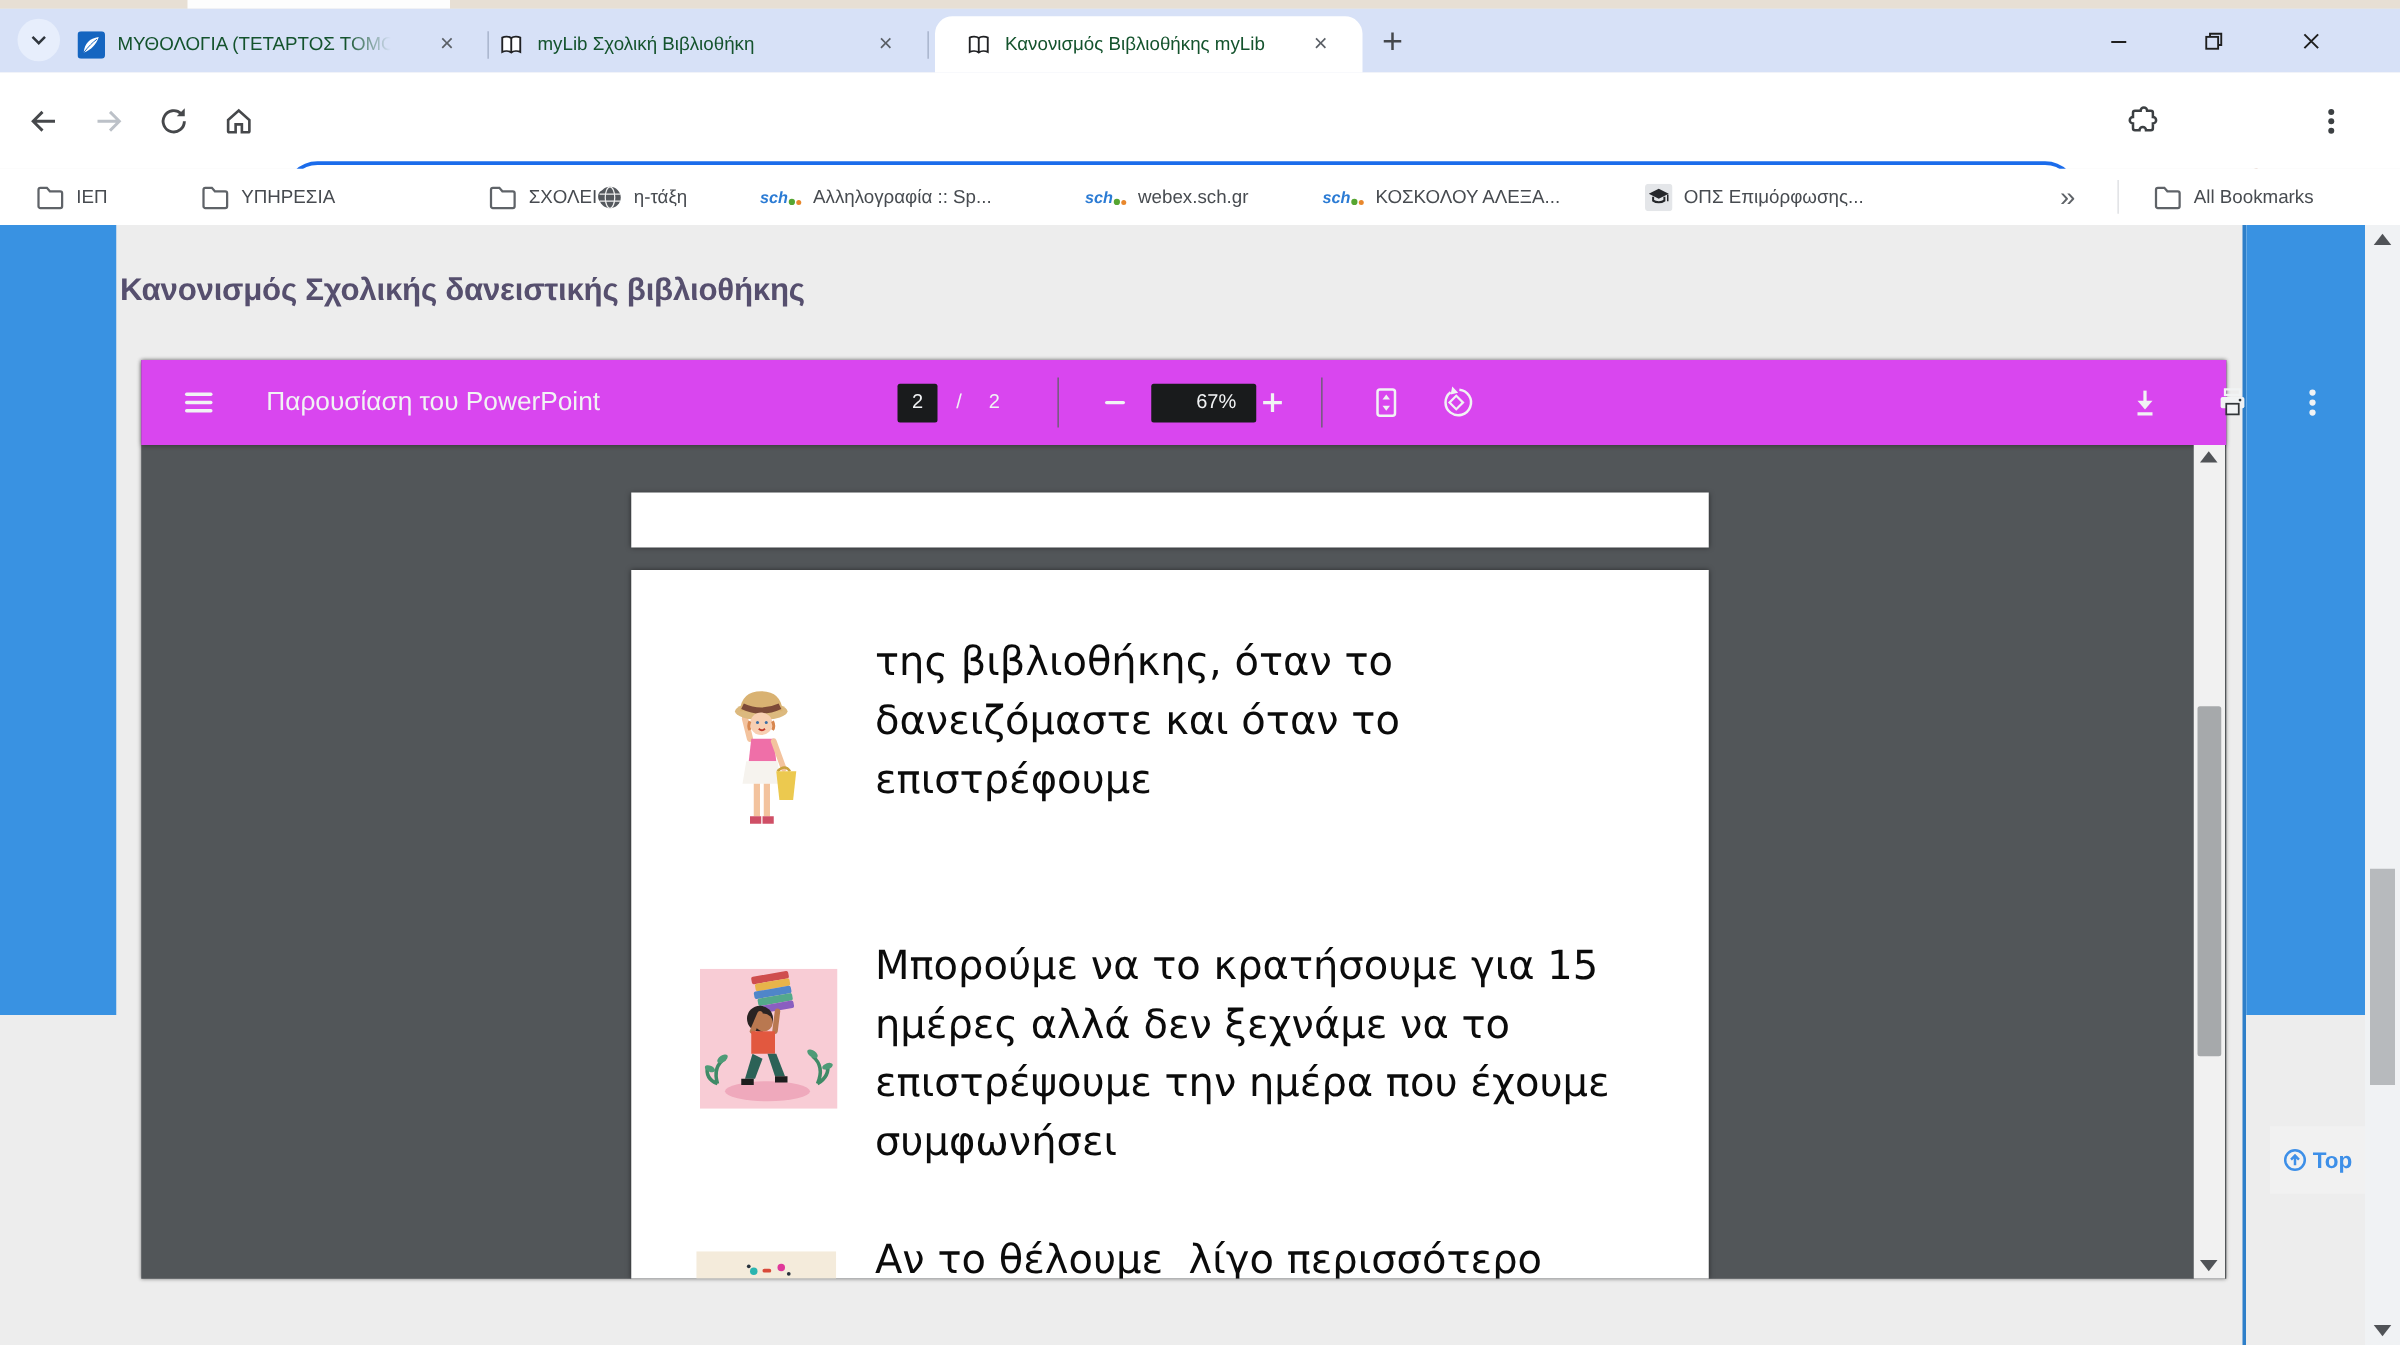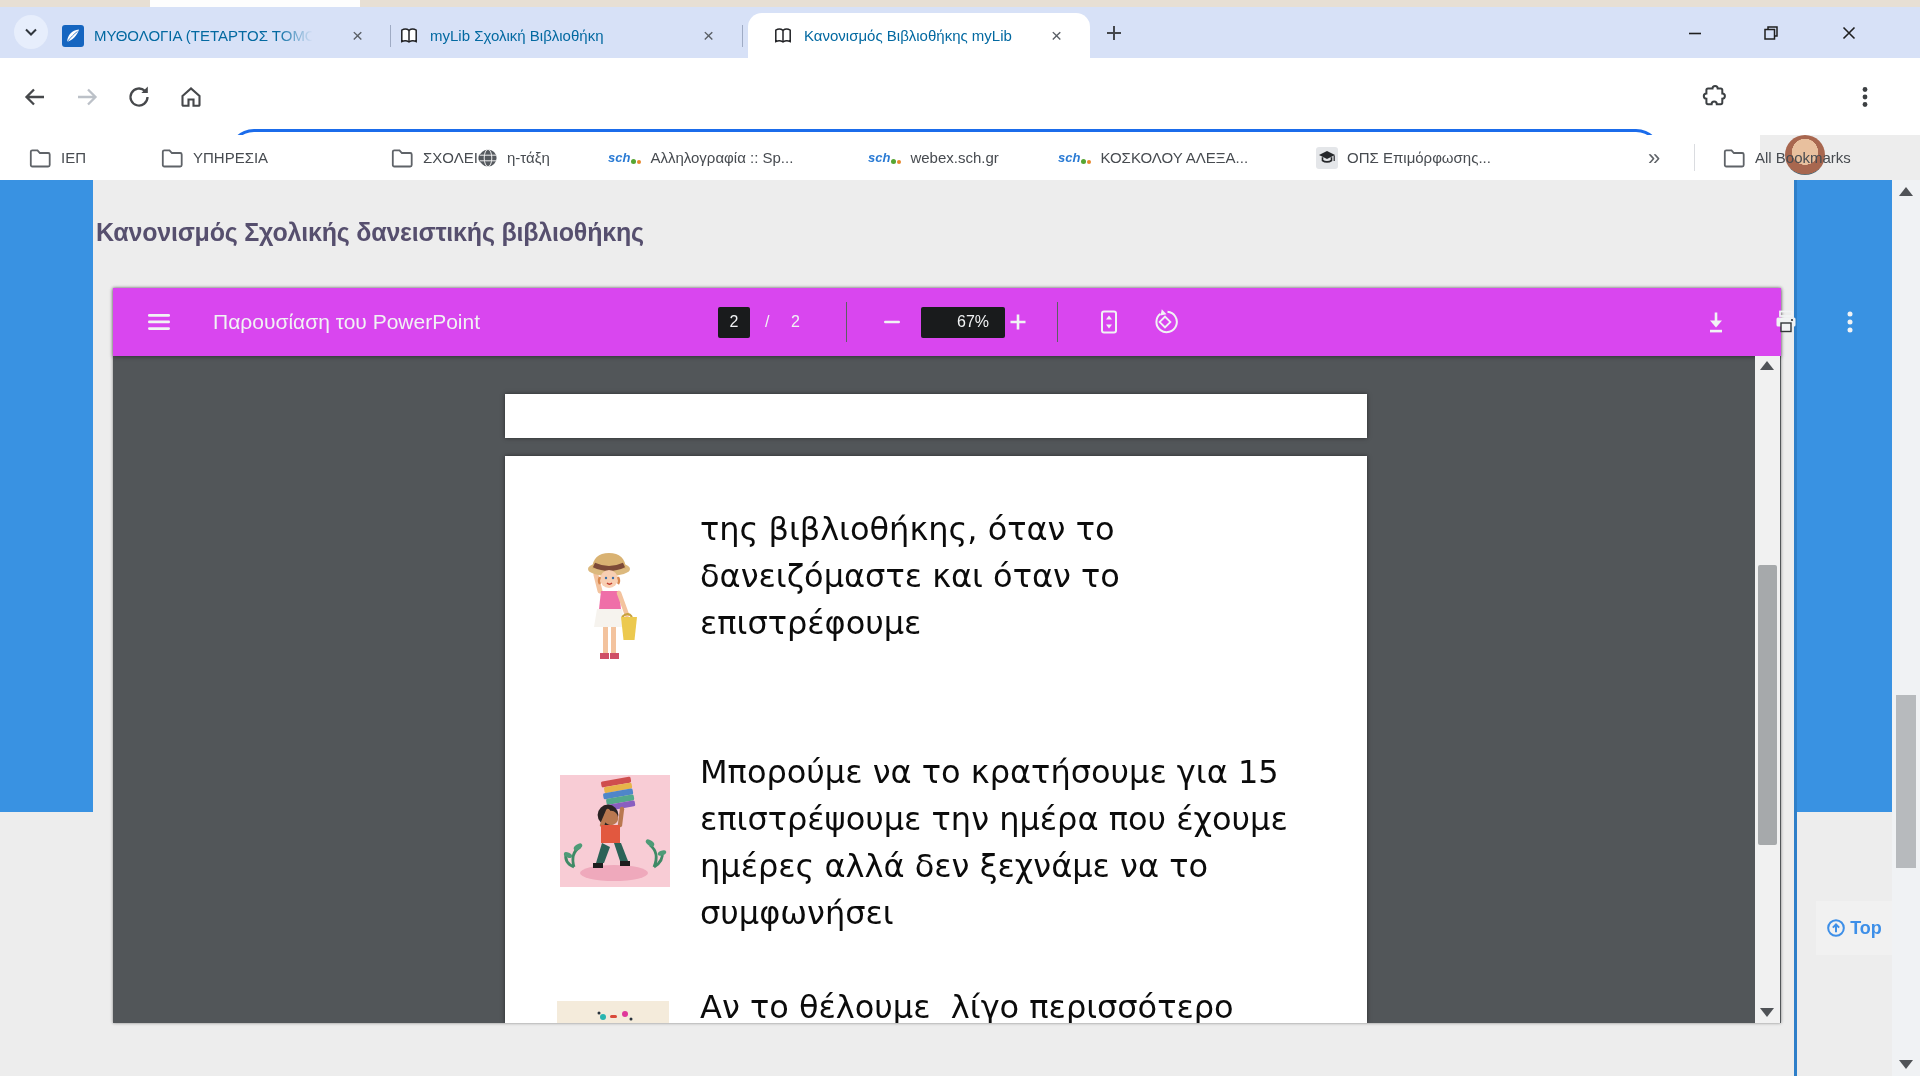--- a/index.html
+++ b/index.html
@@ -9,38 +9,38 @@
 
   
   .desktop-edge{position:absolute;left:0;top:0;width:1920px;height:7px;background:#e7dfd4;}
   .desktop-edge .white-seg{position:absolute;left:150px;top:0;width:210px;height:7px;background:#fdfdfd;}
 
   
   .tabstrip{position:absolute;left:0;top:7px;width:1920px;height:51px;background:#d7e1f7;}
   .tab-search{position:absolute;left:14px;top:8px;width:34px;height:34px;border-radius:50%;background:#e7eefc;display:flex;align-items:center;justify-content:center;}
   .tab{position:absolute;top:6px;height:45px;display:flex;align-items:center;}
   .tab .favicon{width:22px;height:22px;flex:0 0 22px;margin-right:10px;}
-  .tab .tab-title{font-size:15px;color:#0369a1;white-space:nowrap;overflow:hidden;}
+  .tab .tab-title{font-size:15px;color:#14532d;white-space:nowrap;overflow:hidden;}
   .tab.active{background:#ffffff;border-radius:14px 14px 0 0;}
   .tab-close{font-size:19px;color:#5a5f66;line-height:1;position:absolute;top:13px;cursor:default;}
   .tab-sep{position:absolute;top:18px;width:1px;height:22px;background:#9fabc4;}
   .fade-title{-webkit-mask-image:linear-gradient(90deg,#000 82%,transparent 98%);mask-image:linear-gradient(90deg,#000 82%,transparent 98%);}
   .newtab{position:absolute;top:16px;display:flex;}
   .winctl{position:absolute;top:0;height:51px;width:46px;display:flex;align-items:center;justify-content:center;}
 
   
   .navbar{position:absolute;left:0;top:58px;width:1920px;height:77px;background:#ffffff;}
   .nav-icon{position:absolute;top:22px;width:34px;height:34px;display:flex;align-items:center;justify-content:center;}
   .omnibox{position:absolute;left:228px;top:71px;width:1434px;height:52px;box-sizing:border-box;border:3px solid #1b6ceb;border-radius:28px;background:#fff;}
   .omnibox .tune{position:absolute;left:20px;top:11px;}
   .omnibox .url{position:absolute;left:58px;top:13px;font-size:19px;color:#1f1f1f;white-space:nowrap;}
   .omnibox .right-ic{position:absolute;top:10px;}
 
   
-  .bookmarks{position:absolute;left:0;top:135px;width:1760px;height:45px;background:#ffffff;border-bottom:3px solid #ef4444;}
+  .bookmarks{position:absolute;left:0;top:135px;width:1920px;height:45px;background:#ffffff;border-bottom:3px solid #ef4444;}
   .bm{position:absolute;top:0;height:45px;display:flex;align-items:center;gap:9px;}
   .bm .bm-label{font-size:15px;color:#474b50;white-space:nowrap;}
   .sch-logo{display:flex;align-items:flex-end;}
   .sch-logo .sch-txt{font-size:13px;font-weight:bold;color:#2b7bd4;font-style:italic;line-height:1;}
   .sch-logo .dot-g{width:5px;height:5px;border-radius:50%;background:#56a531;margin-left:1px;}
   .sch-logo .dot-o{width:4px;height:4px;border-radius:50%;background:#e8872c;margin-left:1px;}
   .bm-chevrons{font-size:22px;color:#5f6368;}
   .bm-sep{position:absolute;left:1694px;top:9px;width:1px;height:27px;background:#dadce0;}
 
   
@@ -442,22 +442,22 @@
                 <path d="M20.5 25 h9.5 v9 h-9.5 z" fill="#e2583f"></path>
                 <path d="M21 34 l-3 10 h4 l3 -8 z" fill="#2c6257"></path>
                 <path d="M27 34 l3 9 h4 l-3.5 -9 z" fill="#2c6257"></path>
                 <path d="M16.5 44 h5 v2.5 h-5 z" fill="#1d1d1d"></path>
                 <path d="M30 43 h5 v2.5 h-5 z" fill="#1d1d1d"></path>
               </svg>
             </div>
 
             <div class="slide-text" style="left:195px;top:293px;">
               <div class="slide-line">Μπορούμε να το κρατήσουμε για 15</div>
+              <div class="slide-line">ημέρες αλλά δεν ξεχνάμε να το</div>
               <div class="slide-line">επιστρέψουμε την ημέρα που έχουμε</div>
-              <div class="slide-line">ημέρες αλλά δεν ξεχνάμε να το</div>
               <div class="slide-line">συμφωνήσει</div>
             </div>
 
             <div class="slide-text" style="left:195px;top:528px;">
               <div class="slide-line">Αν το θέλουμε  λίγο περισσότερο</div>
             </div>
 
             <div class="abs" style="left:52px;top:545px;">
               <svg width="112" height="22" viewBox="0 0 112 22">
                 <rect x="0" y="0" width="112" height="22" fill="#f4ebdb"></rect>

